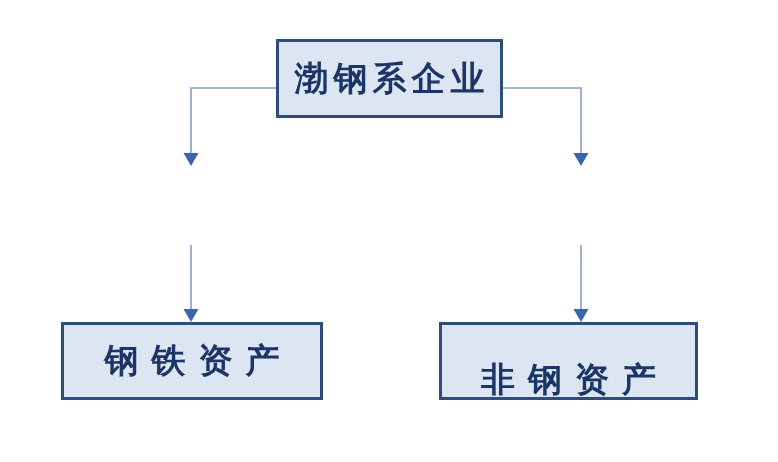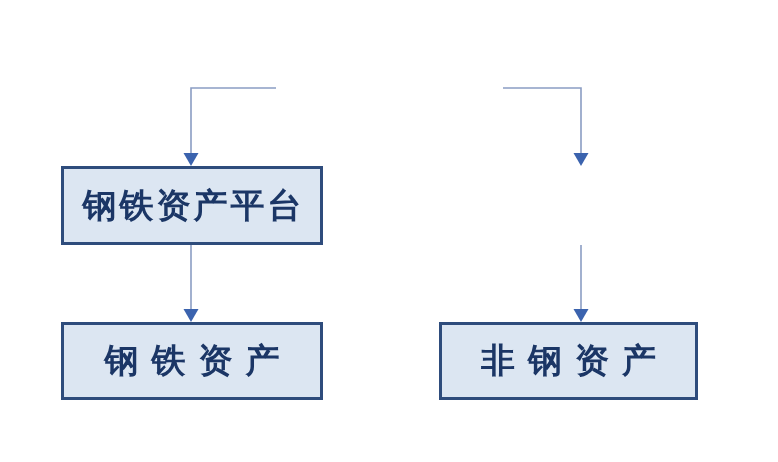--- a/index.html
+++ b/index.html
@@ -43,21 +43,21 @@
     white-space:nowrap;
   }
   .node span{display:inline-block;}
   .spacing-sm span{letter-spacing:3px;margin-right:-3px;}
   .spacing-md span{letter-spacing:5px;margin-right:-5px;}
   .spacing-lg span{letter-spacing:13px;margin-right:-13px;}
   .node-top     {left:276px; top:39px;  width:227px; height:79px;}
   .node-mid-left{left:61px;  top:166px; width:262px; height:79px;}
   .node-mid-right{left:439px;top:166px; width:259px; height:79px;}
   .node-bot-left{left:61px;  top:322px; width:262px; height:78px;}
-  .node-bot-right{left:439px;top:322px; width:259px; height:78px;}
+  .node-bot-right{left:439px;top:322px; width:259px; height:78px;align-items:flex-end;}
 </style>
 </head>
 <body>
 
 <div class="canvas">
 
   <svg class="connectors" viewBox="0 0 778 462" xmlns="http://www.w3.org/2000/svg">
 
     <path d="M276,88 H191 V153" fill="none" stroke="#8b9dc3" stroke-width="1.6"></path>
     <polygon points="183.5,153 198.5,153 191,166" fill="#3b63ae"></polygon>
@@ -65,24 +65,24 @@
     <path d="M503,88 H581 V153" fill="none" stroke="#8b9dc3" stroke-width="1.6"></path>
     <polygon points="573.5,153 588.5,153 581,166" fill="#3b63ae"></polygon>
 
     <path d="M191,245 V309" fill="none" stroke="#8b9dc3" stroke-width="1.6"></path>
     <polygon points="183.5,309 198.5,309 191,322" fill="#3b63ae"></polygon>
 
     <path d="M581,245 V309" fill="none" stroke="#8b9dc3" stroke-width="1.6"></path>
     <polygon points="573.5,309 588.5,309 581,322" fill="#3b63ae"></polygon>
   </svg>
 
+  <div class="node node-top spacing-md">
+    <span>渤钢系企业</span>
+  </div>
 
-  <div class="node node-mid-left spacing-sm">
-    <span>钢铁资产平台</span>
-  </div>
 
 
   <div class="node node-bot-left spacing-lg">
     <span>钢铁资产</span>
   </div>
 
   <div class="node node-bot-right spacing-lg">
     <span>非钢资产</span>
   </div>
 

